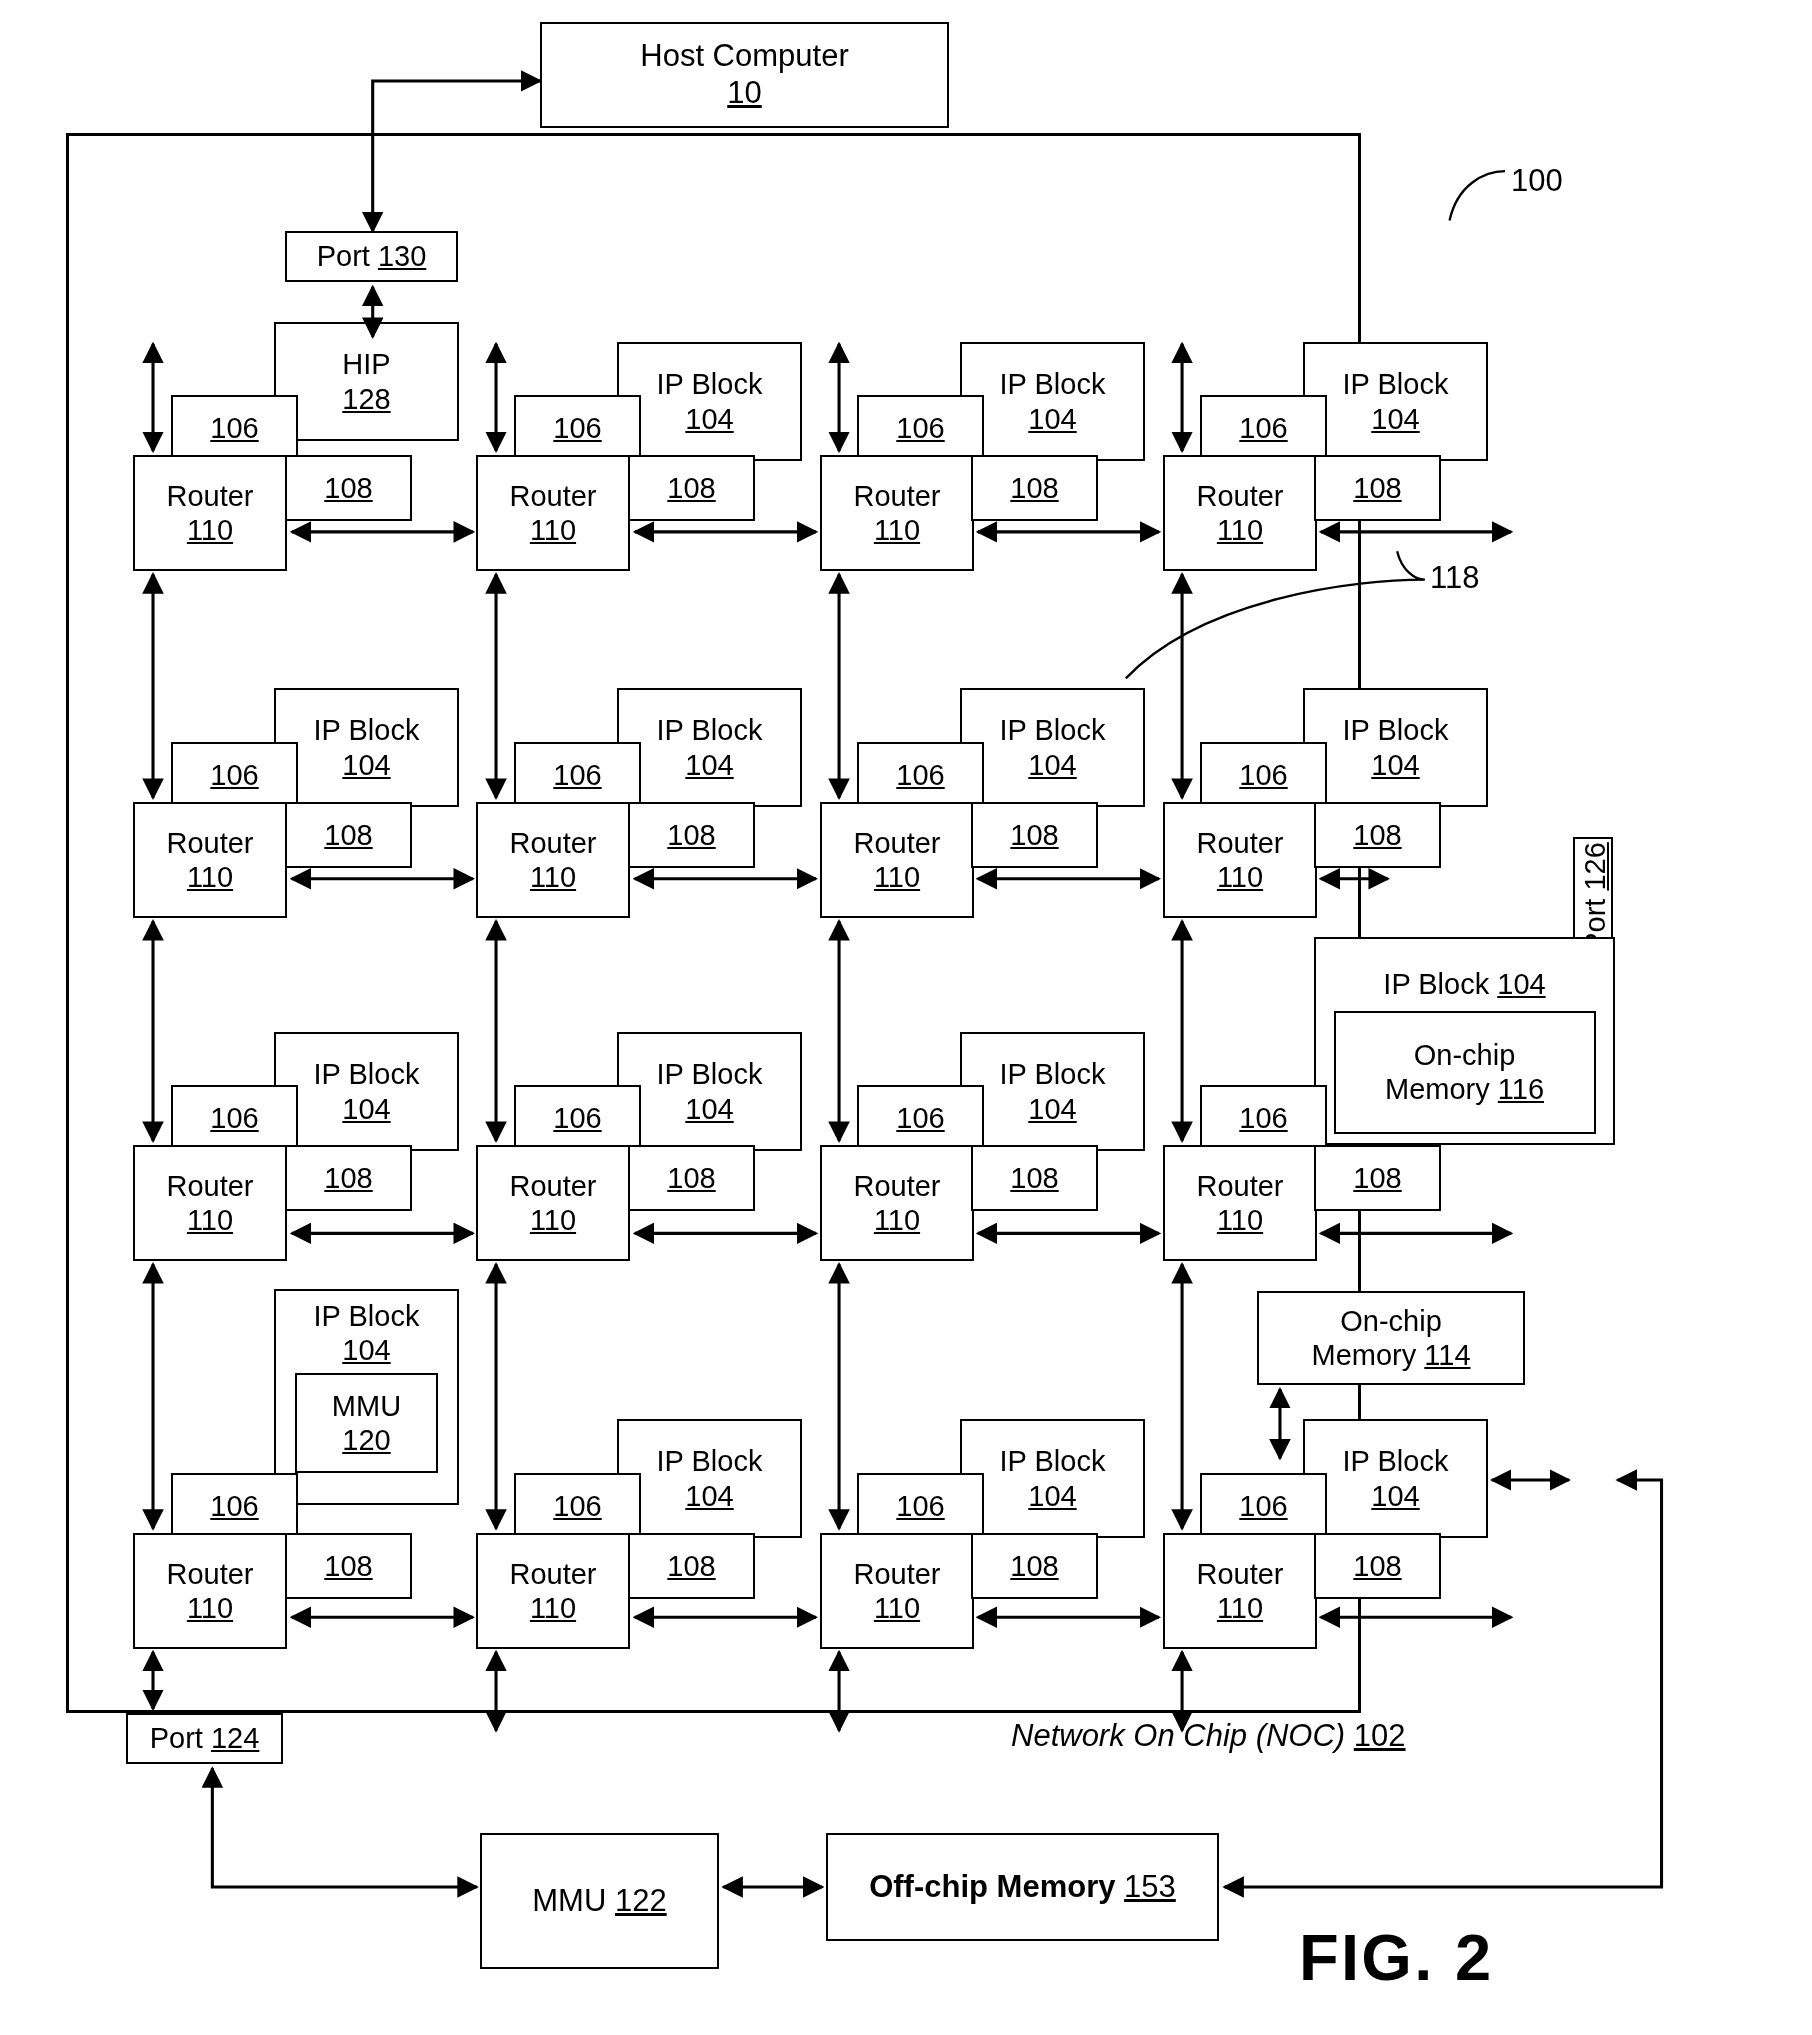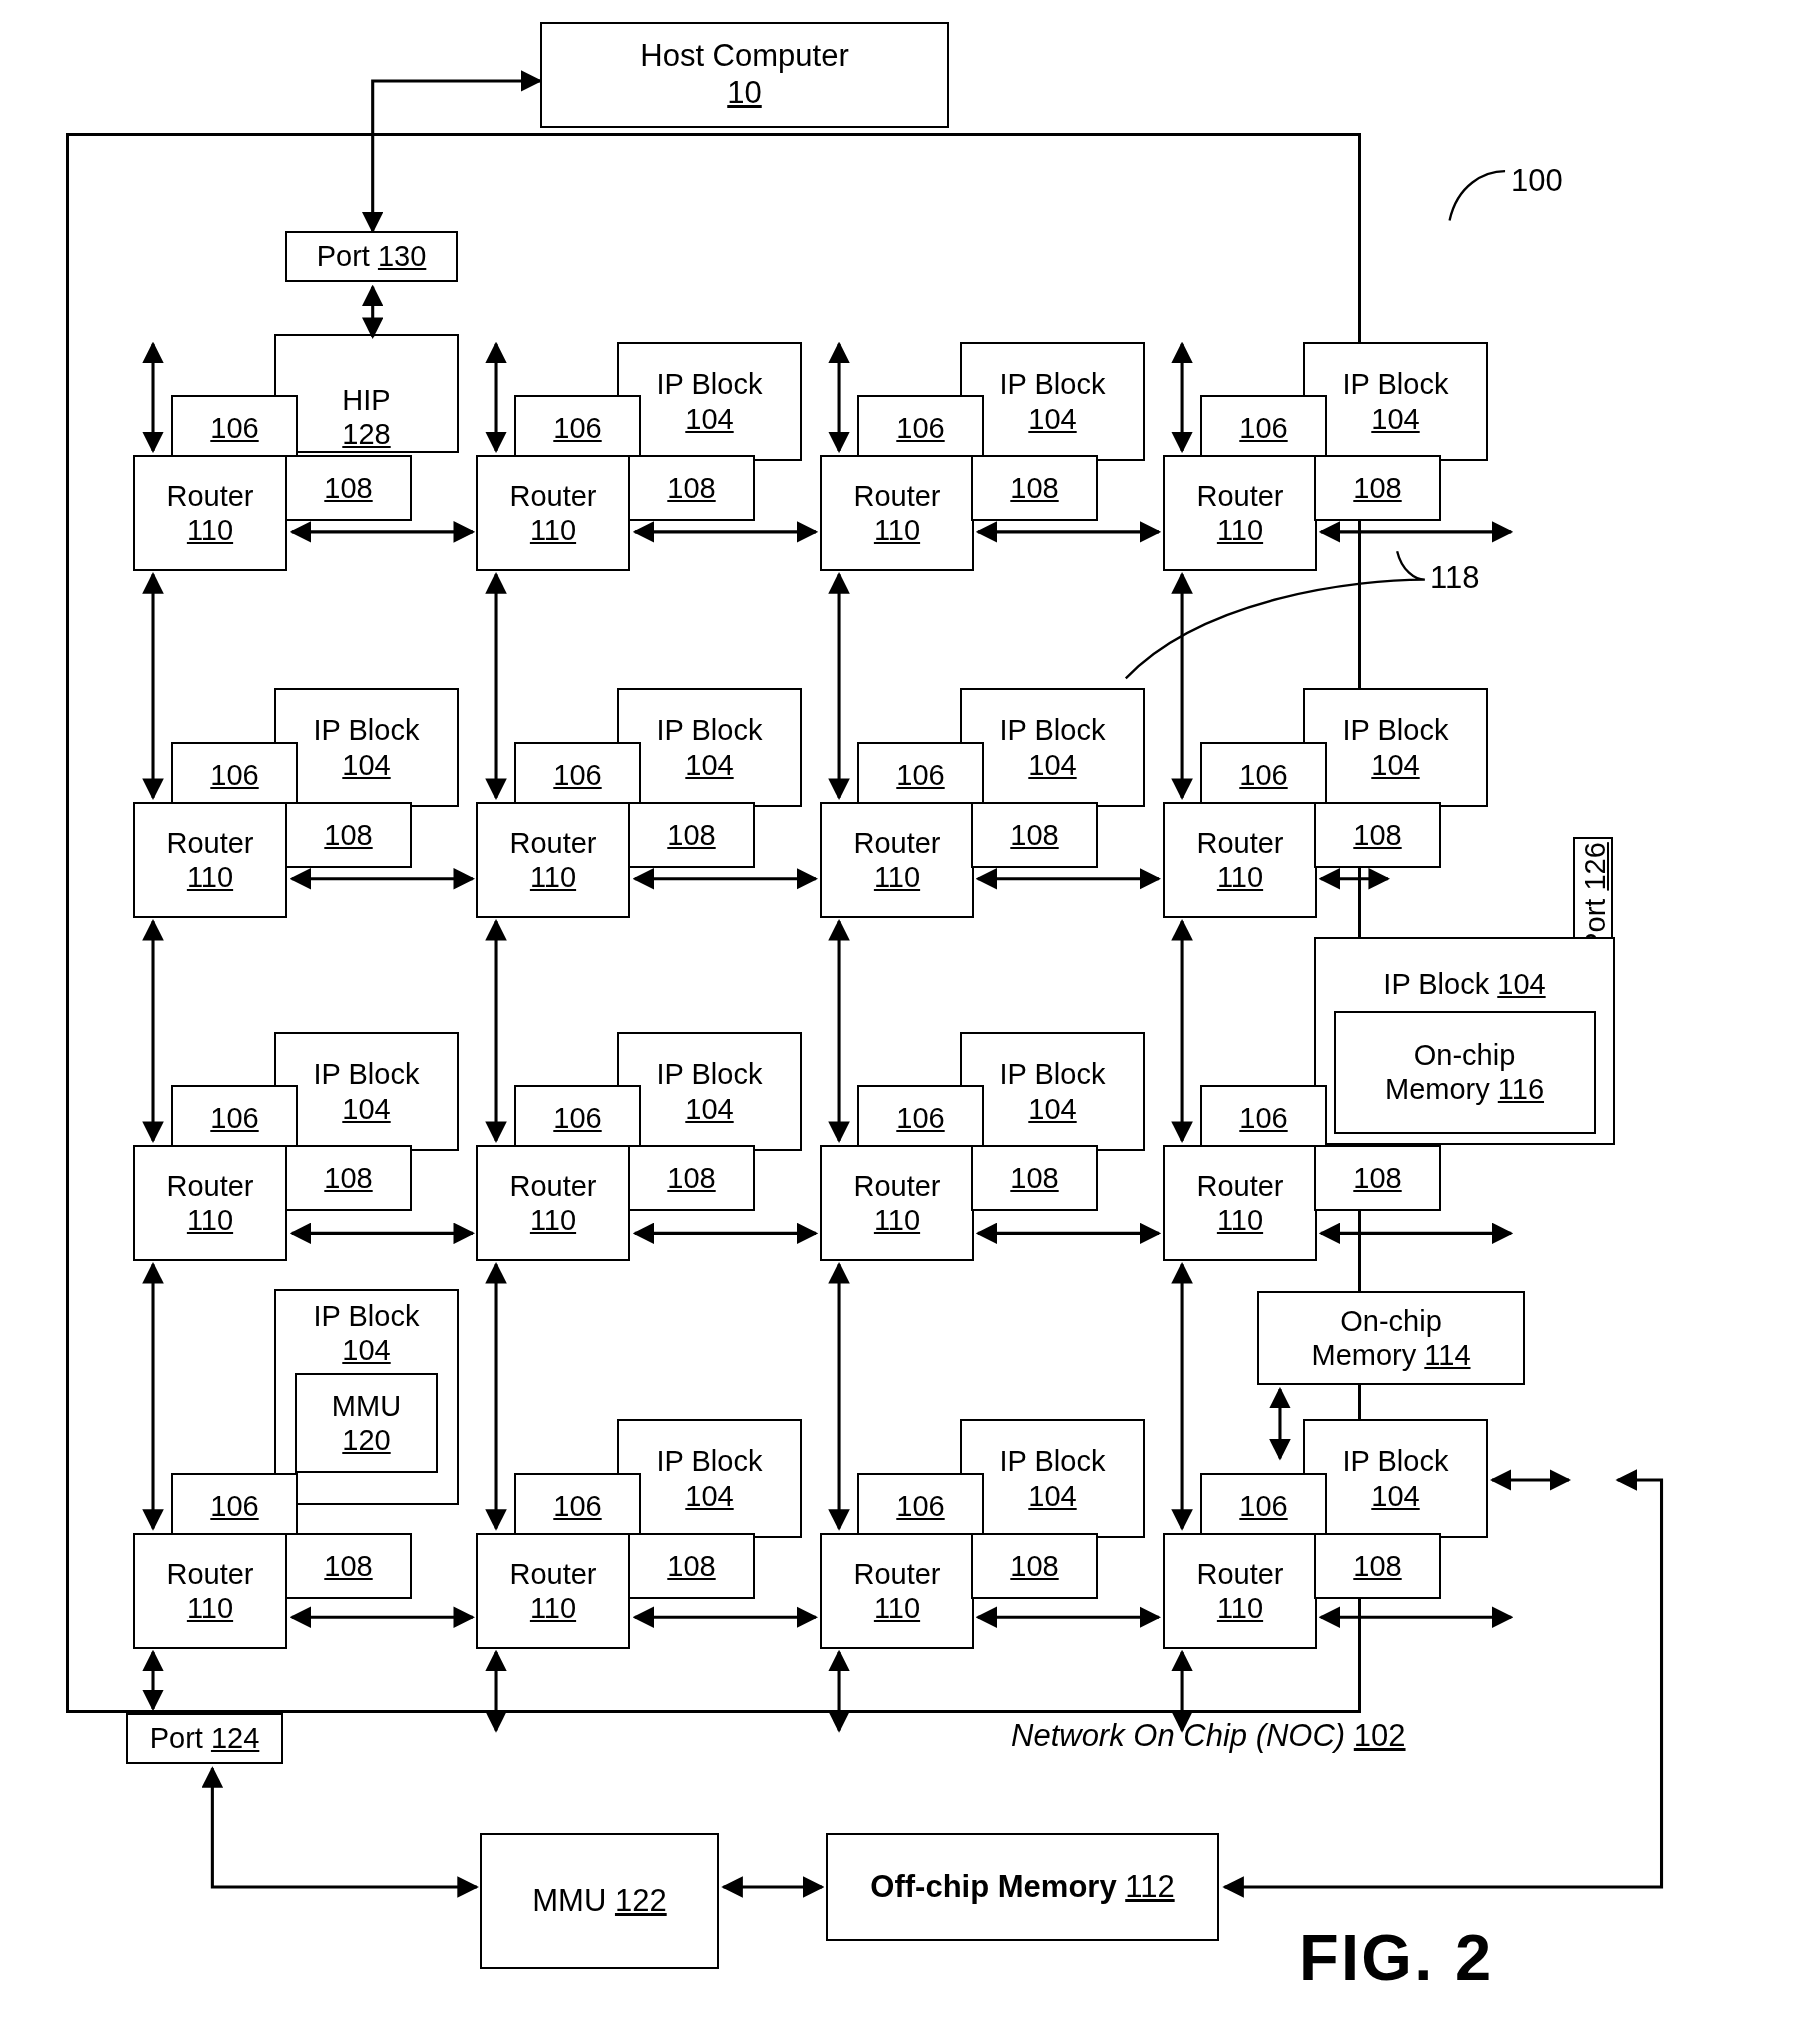--- a/index.html
+++ b/index.html
@@ -67,29 +67,29 @@
     <div class="inner">
         <span><span style="display:inline;">Port </span><span class="ul-part">126</span></span>
       </div>
   </div>
 
   <div class="bx f40" style="left:480px;top:1833px;width:239px;height:136px;">
     <span><span style="display:inline;">MMU </span><span class="ul-part">122</span></span>
   </div>
 
   <div class="bx f40" style="left:826px;top:1833px;width:393px;height:108px;">
-    <span><span style="display:inline;font-weight:bold;">Off-chip  Memory </span><span class="ul-part">112</span></span>
+    <span><span style="display:inline;font-weight:bold;">Off-chip  Memory </span><span class="ul-part">153</span></span>
   </div>
 
   <div class="bx f38" style="left:1257px;top:1291px;width:268px;height:94px;">
     <span>On-chip</span>
     <span><span style="display:inline;">Memory </span><span class="ul-part">114</span></span>
   </div>
 
-  <div class="bx f38" style="left:274px;top:334px;width:185px;height:119px;justify-content:flex-end;">
+  <div class="bx f38" style="left:274px;top:322px;width:185px;height:119px;">
     <span>HIP</span>
     <span class="u">128</span>
   </div>
   <div class="bx f38" style="left:171px;top:395px;width:127px;height:66px;">
     <span class="u">106</span>
   </div>
   <div class="bx f38" style="left:133px;top:455px;width:154px;height:116px;">
     <span>Router</span>
     <span class="u">110</span>
   </div>

